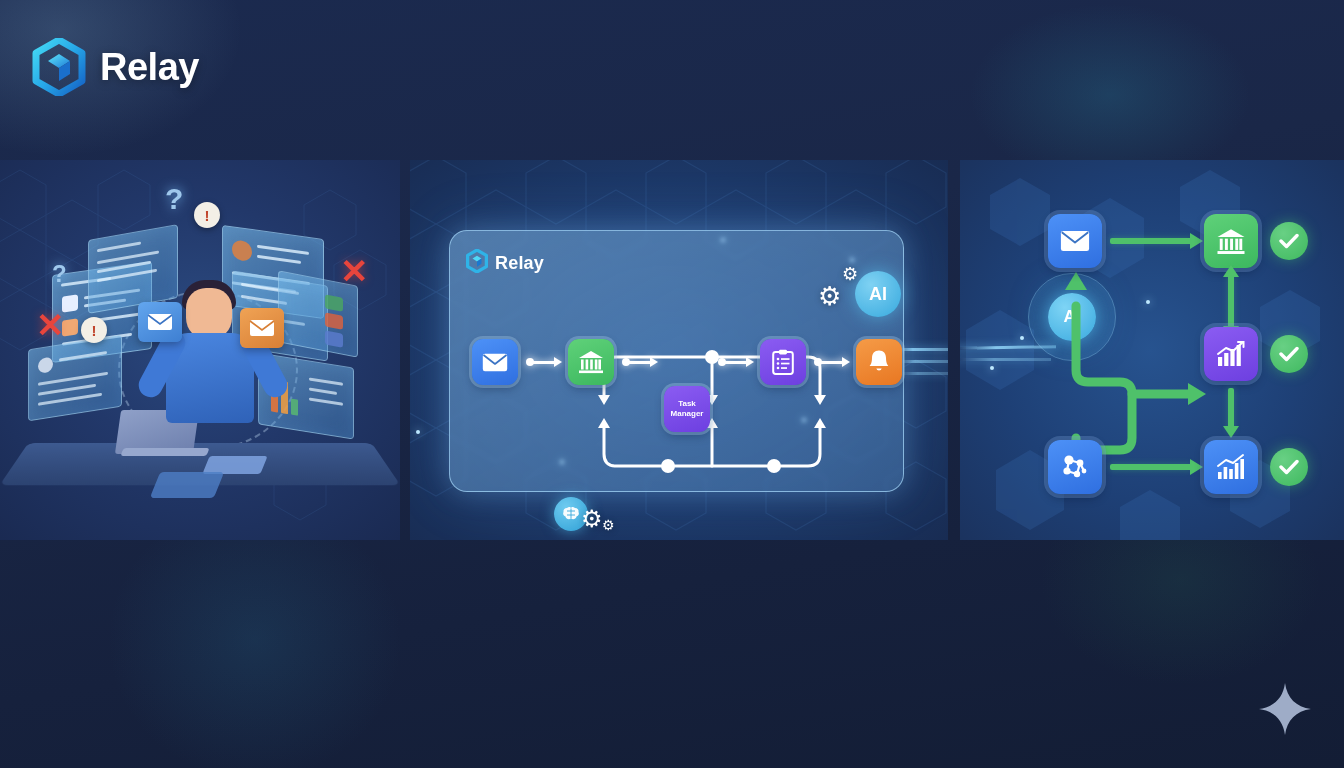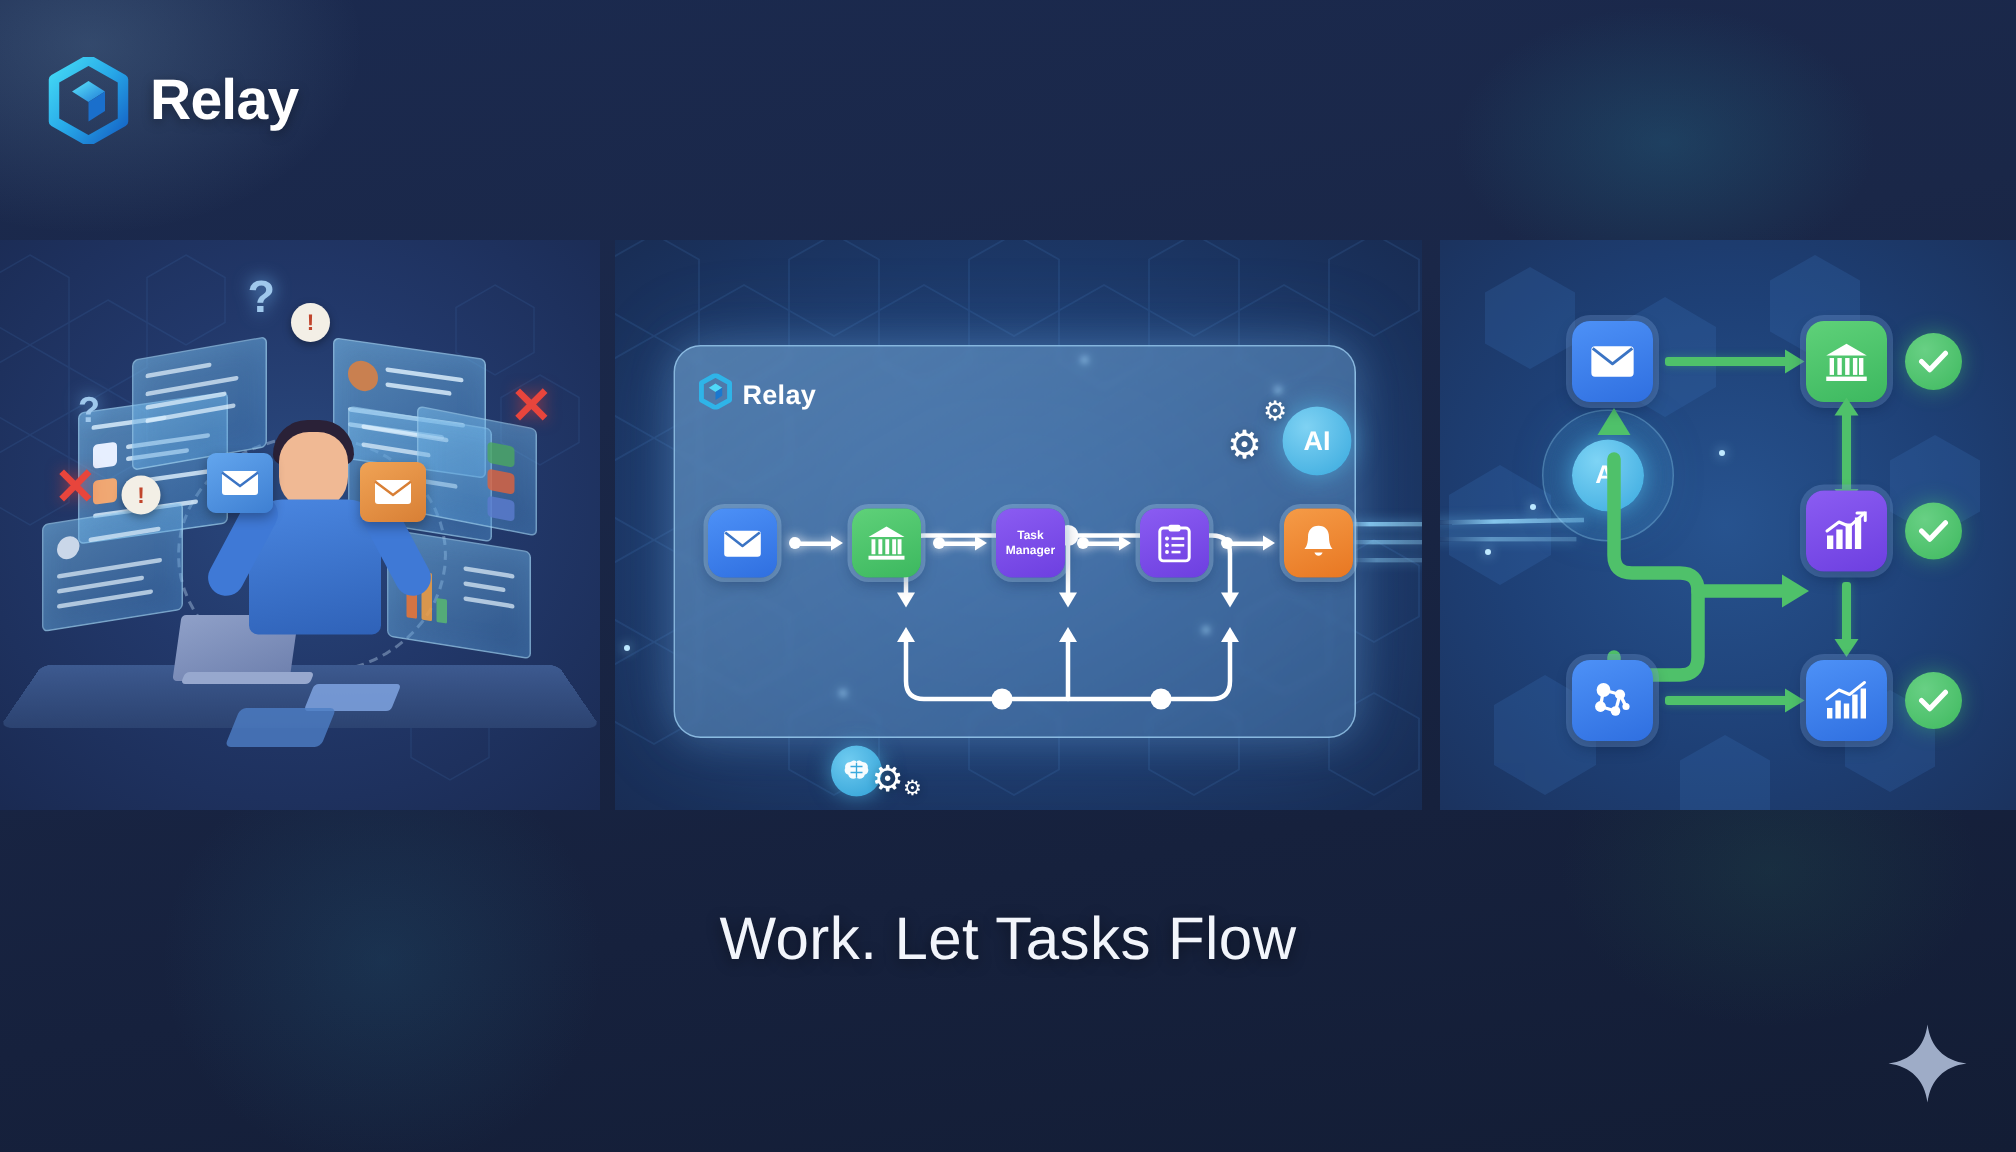--- a/index.html
+++ b/index.html
@@ -133,21 +133,21 @@
     box-shadow: 0 0 28px rgba(130,195,250,0.28), 0 0 60px rgba(90,160,230,0.18);
     backdrop-filter: blur(2px);
   }
   #relay-card-logo { position: absolute; left: 16px; top: 18px; display: flex; align-items: center; gap: 7px; }
   #relay-card-name { font-size: 18px; font-weight: bold; color: #ffffff; letter-spacing: 0.2px; }
   .app-tile {
     position: absolute; width: 46px; height: 46px; border-radius: 11px;
     display: flex; align-items: center; justify-content: center;
     box-shadow: 0 0 0 3px rgba(190,225,250,0.28), 0 4px 10px rgba(10,25,60,0.35);
   }
-  .app-tile.labeled { font-size: 8px; font-weight: bold; color: #ffffff; line-height: 1.25; text-align: center; }
+  .app-tile.labeled { font-size: 8px; font-weight: bold; color: #ffffff; line-height: 1.25; text-align: center; margin-top: 47px; }
   .conn {
     position: absolute; height: 3px; background: #ffffff; border-radius: 2px;
     box-shadow: 0 0 6px rgba(255,255,255,0.7);
   }
   .conn-dot {
     position: absolute; width: 8px; height: 8px; border-radius: 50%; background: #ffffff;
     box-shadow: 0 0 8px rgba(255,255,255,0.9);
   }
   .conn-arrow {
     position: absolute; width: 0; height: 0;
@@ -624,21 +624,20 @@
       </div>
       <div class="p3-check" style="left:310px; top:288px;">
         <svg width="20" height="16" viewBox="0 0 20 16">
           <path d="M2 8 L7.5 13.5 L18 2.5" stroke="#ffffff" stroke-width="3.4" fill="none" stroke-linecap="round" stroke-linejoin="round"></path>
         </svg>
       </div>
     </div>
   </div>
 
   <div id="tagline">
-    <div>Work. Let Tasks Flow</div>
   </div>
 
   <span id="sparkle-icon">
     <svg width="54" height="54" viewBox="0 0 54 54">
       <path d="M27 1 C29 16 38 25 53 27 C38 29 29 38 27 53 C25 38 16 29 1 27 C16 25 25 16 27 1 Z" fill="#aab8d4" opacity="0.92"></path>
     </svg>
   </span>
 
 </div>
 

